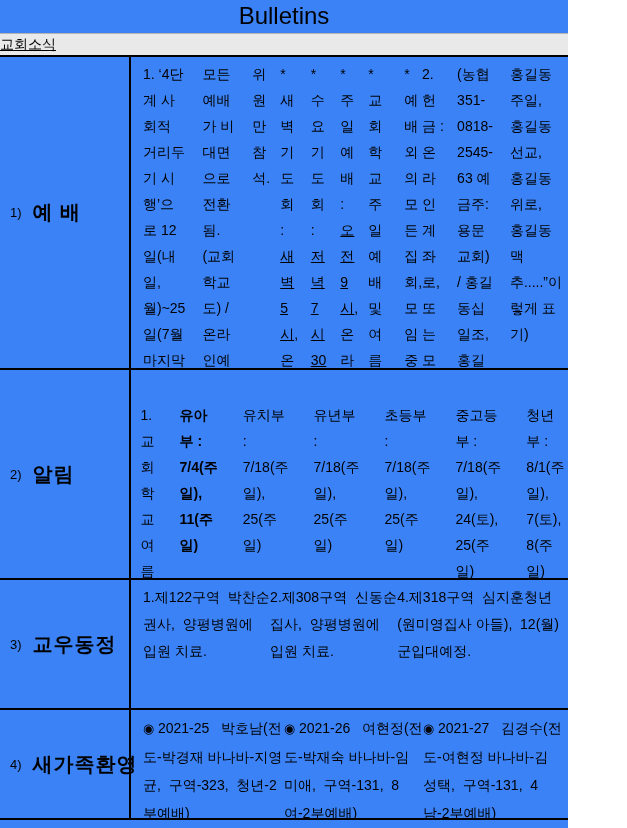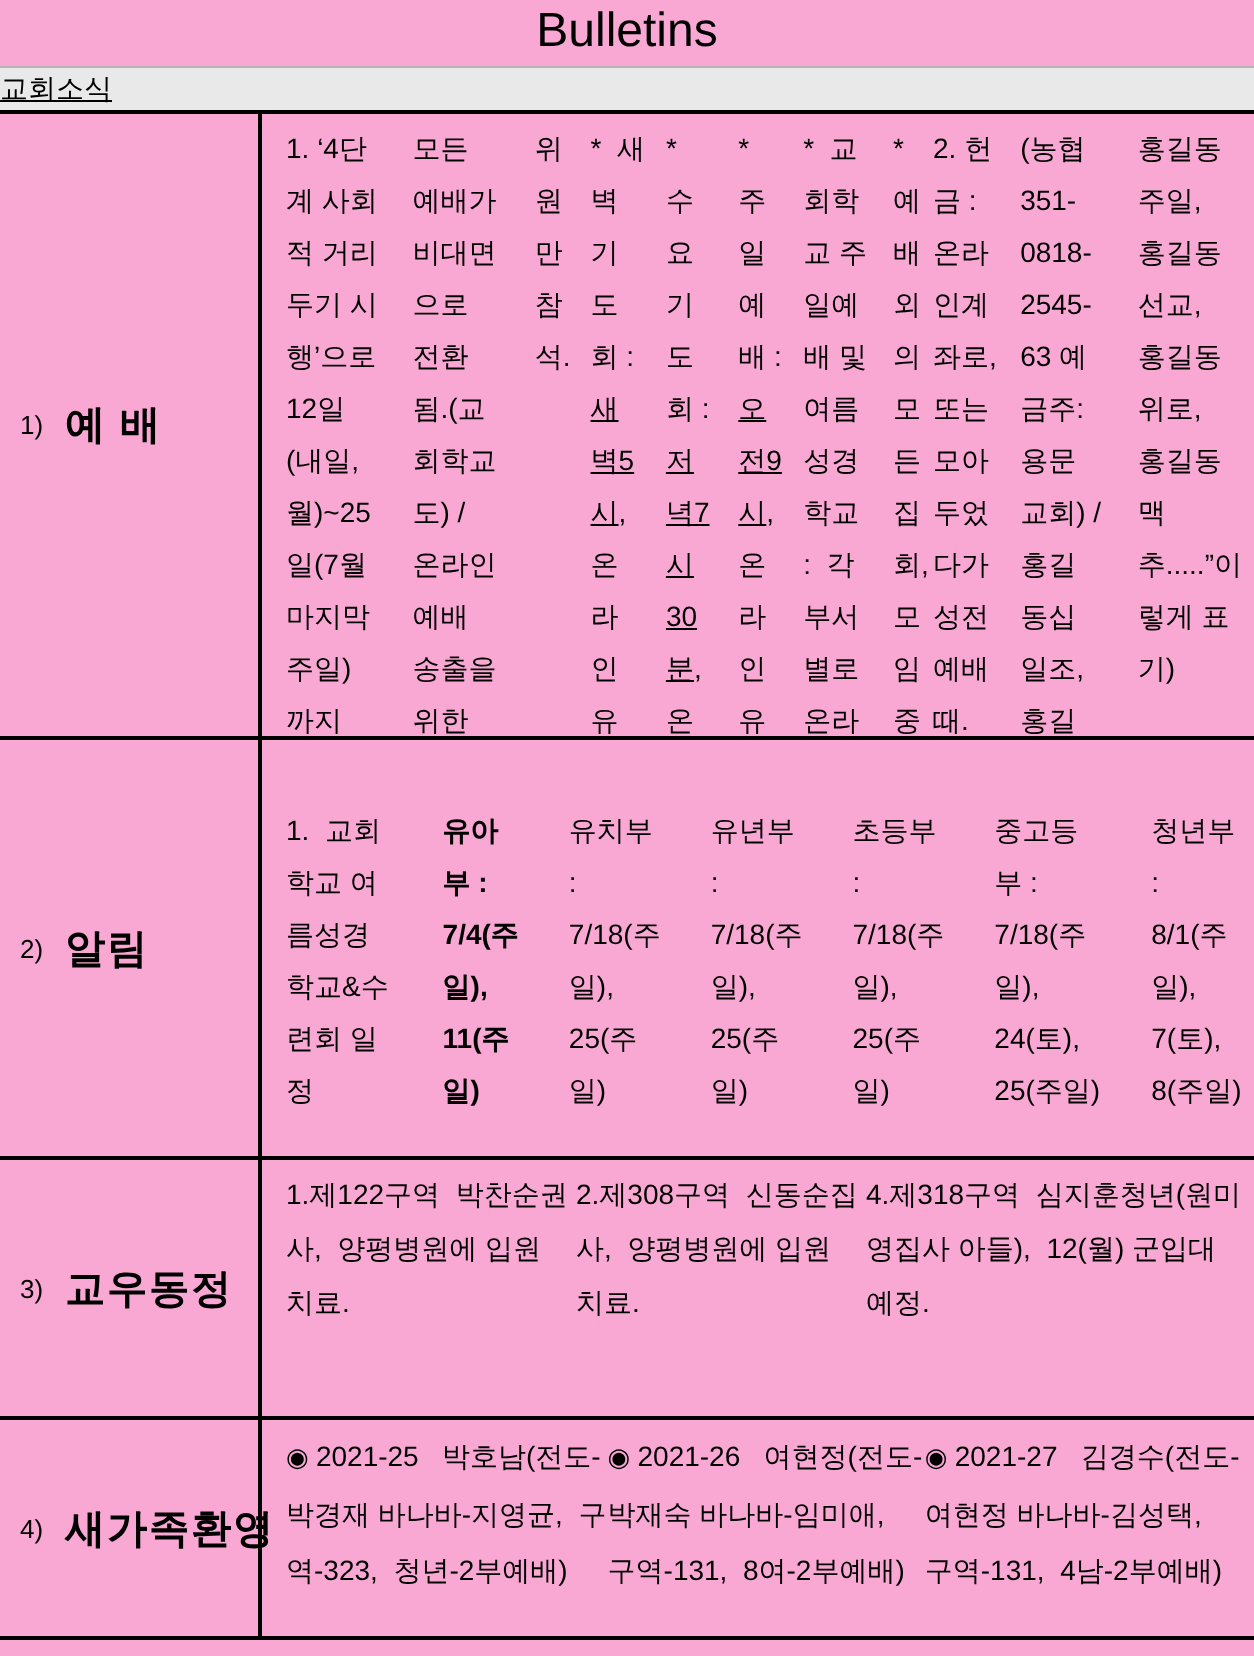--- a/index.html
+++ b/index.html
@@ -1,21 +1,21 @@
 <!DOCTYPE html>
 <html><head>
 <meta charset="utf-8">
 <style>
   * { margin: 0; padding: 0; box-sizing: border-box; }
   html, body { background: #fff; }
   .page {
     position: relative;
-    width: 627px;
+    width: 568px;
     height: 828px;
-    background: #f9a8d4;
+    background: #3b82f6;
     color: #000;
     font-family: "Liberation Sans", sans-serif;
     overflow: hidden;
   }
   .title {
     height: 33px;
     text-align: center;
     font-size: 24px;
     line-height: 32px;
     letter-spacing: 0px;

